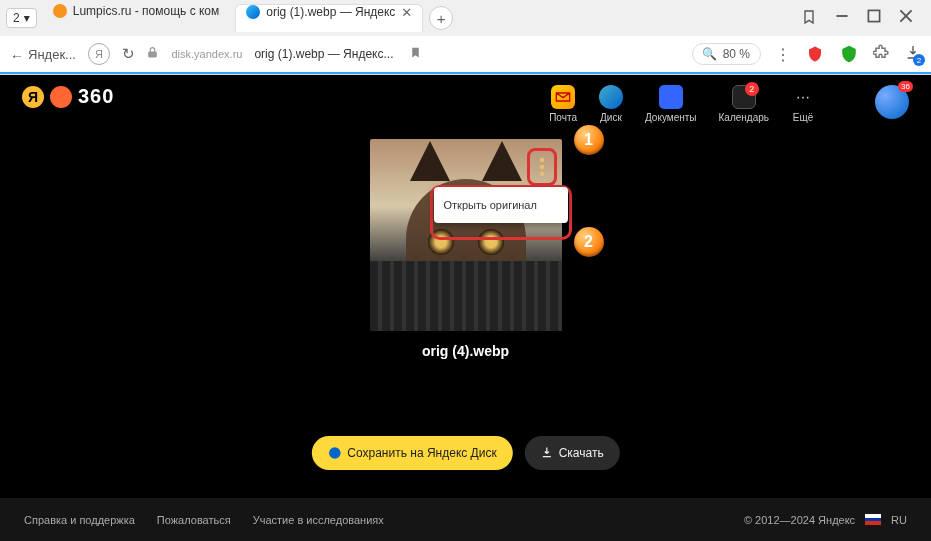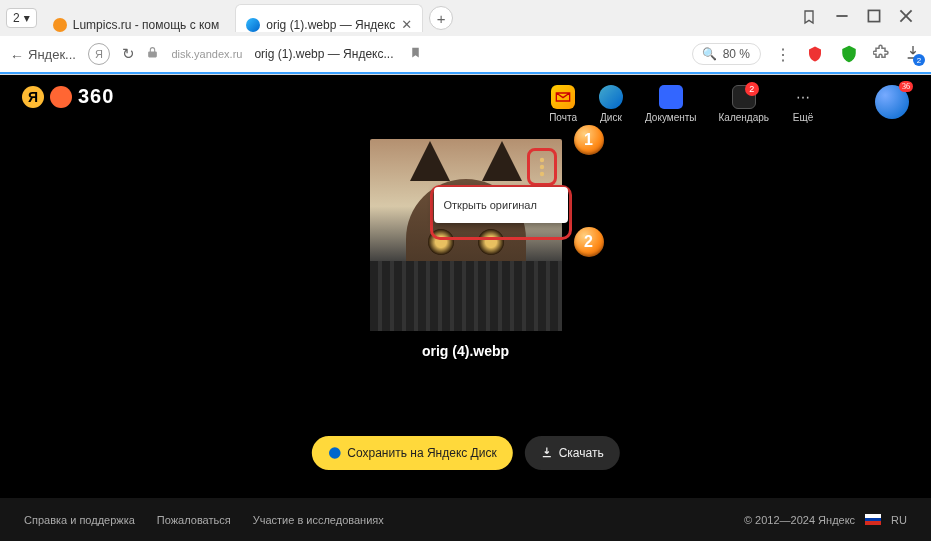--- a/index.html
+++ b/index.html
@@ -3,21 +3,21 @@
 <meta charset="utf-8">
 <style>
   * { box-sizing: border-box; margin: 0; padding: 0; }
   html, body { width: 931px; height: 541px; font-family: Arial, sans-serif; overflow: hidden; }
   body { background: #f7f7f7; }
 
   
   .chrome { background: #f0f0f0; border-bottom: 1px solid #ddd; }
   .tabs-row { display: flex; align-items: center; height: 36px; padding: 0 6px; gap: 6px; }
   .tab-group-badge { display:flex; align-items:center; gap:4px; background:#fff; border:1px solid #ccc; border-radius:4px; padding:2px 6px; font-size:12px; color:#333;}
-  .tab { display:flex; align-items:flex-end; gap:6px; height:28px; padding:0 10px; font-size:12px; color:#333; border-radius:6px 6px 0 0; max-width:190px; overflow:hidden; white-space:nowrap;}
+  .tab { display:flex; align-items:flex-start; gap:6px; height:28px; padding:0 10px; font-size:12px; color:#333; border-radius:6px 6px 0 0; max-width:190px; overflow:hidden; white-space:nowrap;}
   .tab.inactive { background:#f0f0f0; }
   .tab.active { background:#fff; border:1px solid #ddd; border-bottom:none;}
   .tab .tab-text { overflow:hidden; text-overflow:ellipsis; }
   .tab .tab-close { color:#666; font-size:13px; }
   .newtab { width:24px; height:24px; border-radius:50%; border:1px solid #ccc; background:#fff; display:flex; align-items:center; justify-content:center; font-size:15px; color:#666; }
   .tabs-right { margin-left:auto; display:flex; gap:18px; align-items:center; padding-right:12px;}
   .win-btn { width:14px; height:14px; color:#555; }
   .bookmark-out { font-size:15px; color:#555;}
 
   .addr-row { display:flex; align-items:center; height:38px; background:#fff; padding:0 10px; gap:12px; border-bottom:2px solid #3aa0ff;}
@@ -42,21 +42,21 @@
   .topbar { display:flex; align-items:flex-start; padding:10px 22px; height:56px;}
   .logo { display:flex; align-items:center; gap:6px; font-weight:bold; font-size:20px;}
   .logo .y { width:22px; height:22px; border-radius:50%; background:#fb3; color:#000; display:flex; align-items:center; justify-content:center; font-size:14px; font-weight:bold;}
   .logo .o { width:22px; height:22px; border-radius:50%; background:#f63; }
   .logo .txt{ letter-spacing:1px;}
   .services { margin-left:auto; margin-right:40px; display:flex; gap:22px;}
   .svc { display:flex; flex-direction:column; align-items:center; gap:3px; font-size:10px; color:#ccc;}
   .svc .svc-icon { width:24px; height:24px; border-radius:6px; display:flex; align-items:center; justify-content:center; font-size:14px; position:relative;}
   .svc .cal-badge { position:absolute; top:-4px; right:-4px; background:#f33; color:#fff; width:14px; height:14px; border-radius:50%; font-size:9px; display:flex; align-items:center; justify-content:center;}
   .more-icon { color:#ccc;}
-  .avatar { width:34px; height:34px; border-radius:50%; background:radial-gradient(circle at 30% 30%, #7af, #06c); position:relative; margin-left:20px;font-family:Liberation Serif, serif;}
+  .avatar { width:34px; height:34px; border-radius:50%; background:radial-gradient(circle at 30% 30%, #7af, #06c); position:relative; margin-left:20px;}
   .avatar .notif { position:absolute; top:-4px; right:-4px; background:#f33; color:#fff; font-size:8px; padding:1px 3px; border-radius:6px;}
 
   .center-col { position:absolute; left:50%; top:64px; transform:translateX(-50%); display:flex; flex-direction:column; align-items:center;}
   .img-preview { width:192px; height:192px; position:relative; border-radius:2px; overflow:visible;}
   .img-bg { width:100%; height:100%; background:
      linear-gradient(180deg, #b49070 0%, #d7c8a8 35%, #3a3a3a 65%, #1a1a1a 100%);
      border-radius:2px;
   }
   .cat-ears { position:absolute; top:0; left:50%; transform:translateX(-50%); width:120px; height:50px; }
   .cat-ears:before, .cat-ears:after { content:""; position:absolute; top:2px; width:0; height:0; border-left:20px solid transparent; border-right:20px solid transparent; border-bottom:40px solid #2b1f16;}

